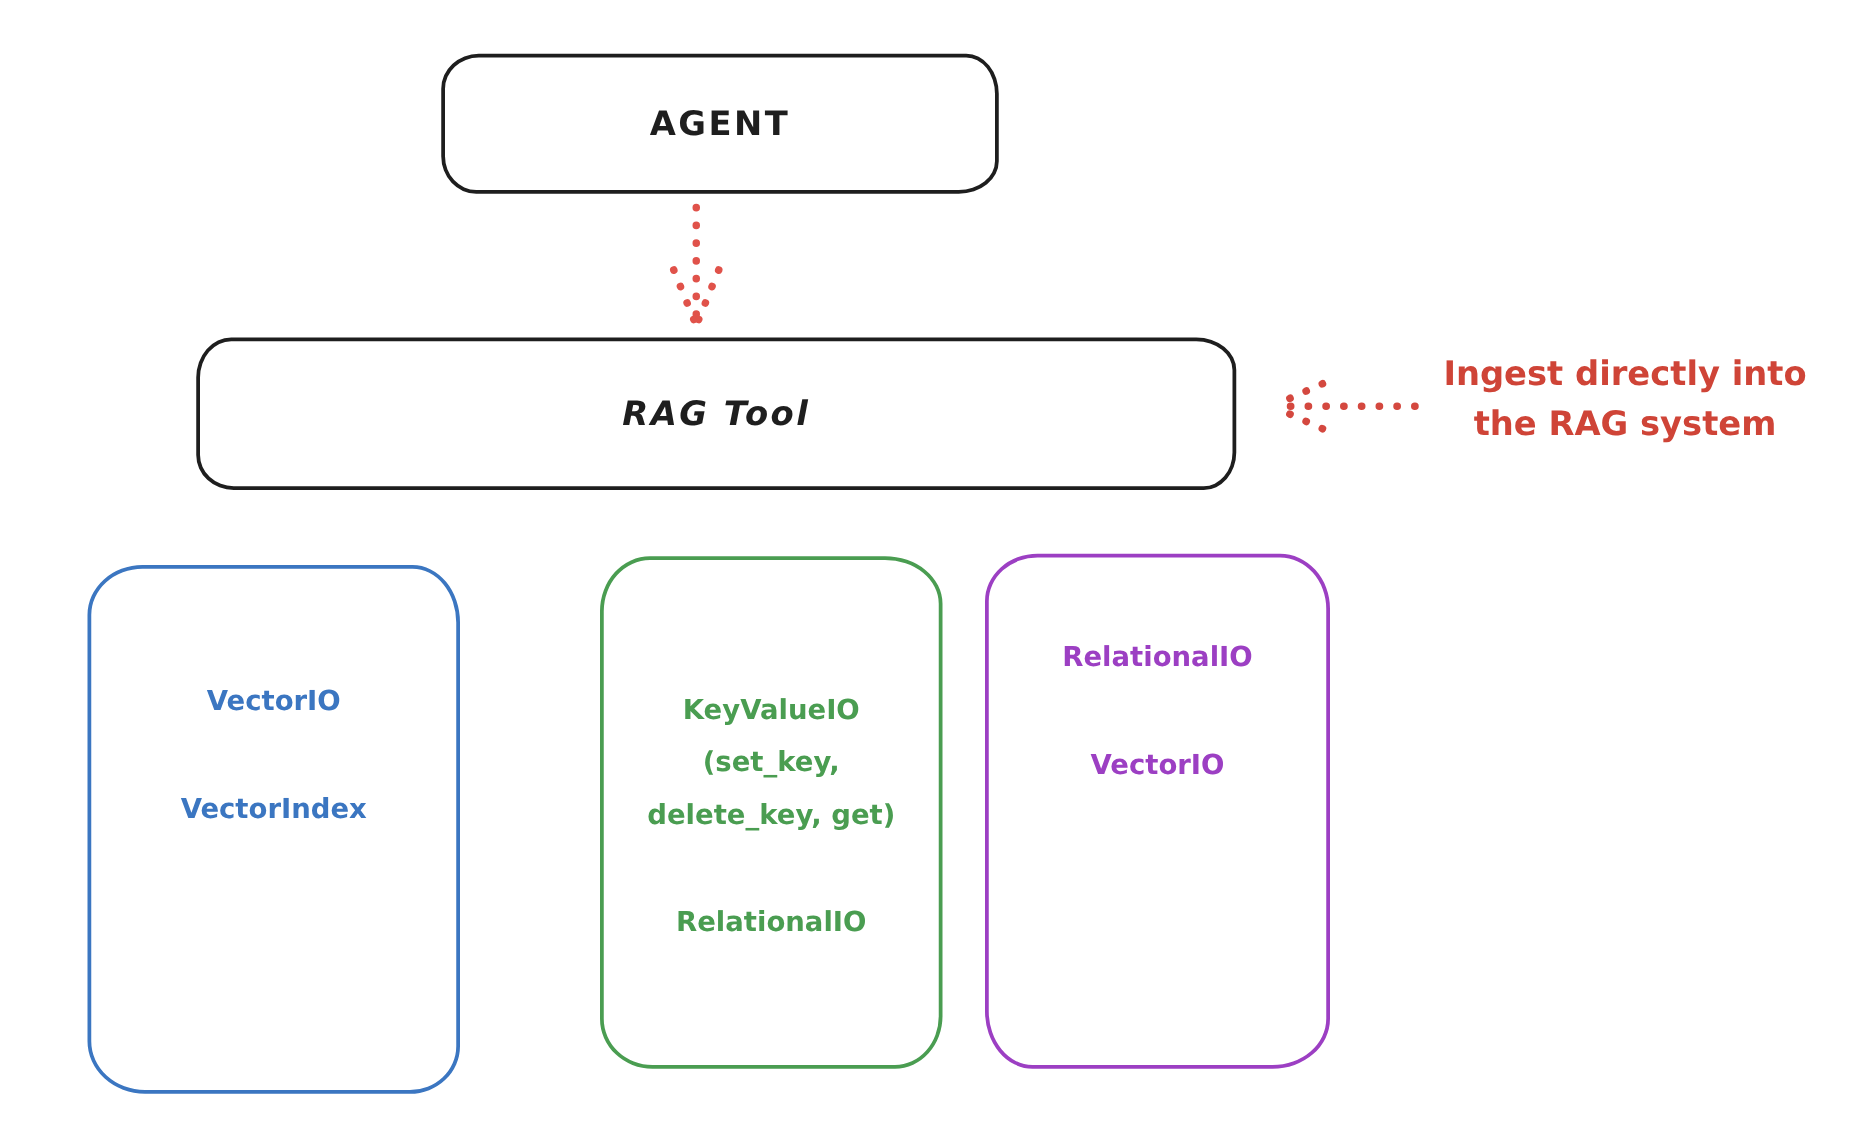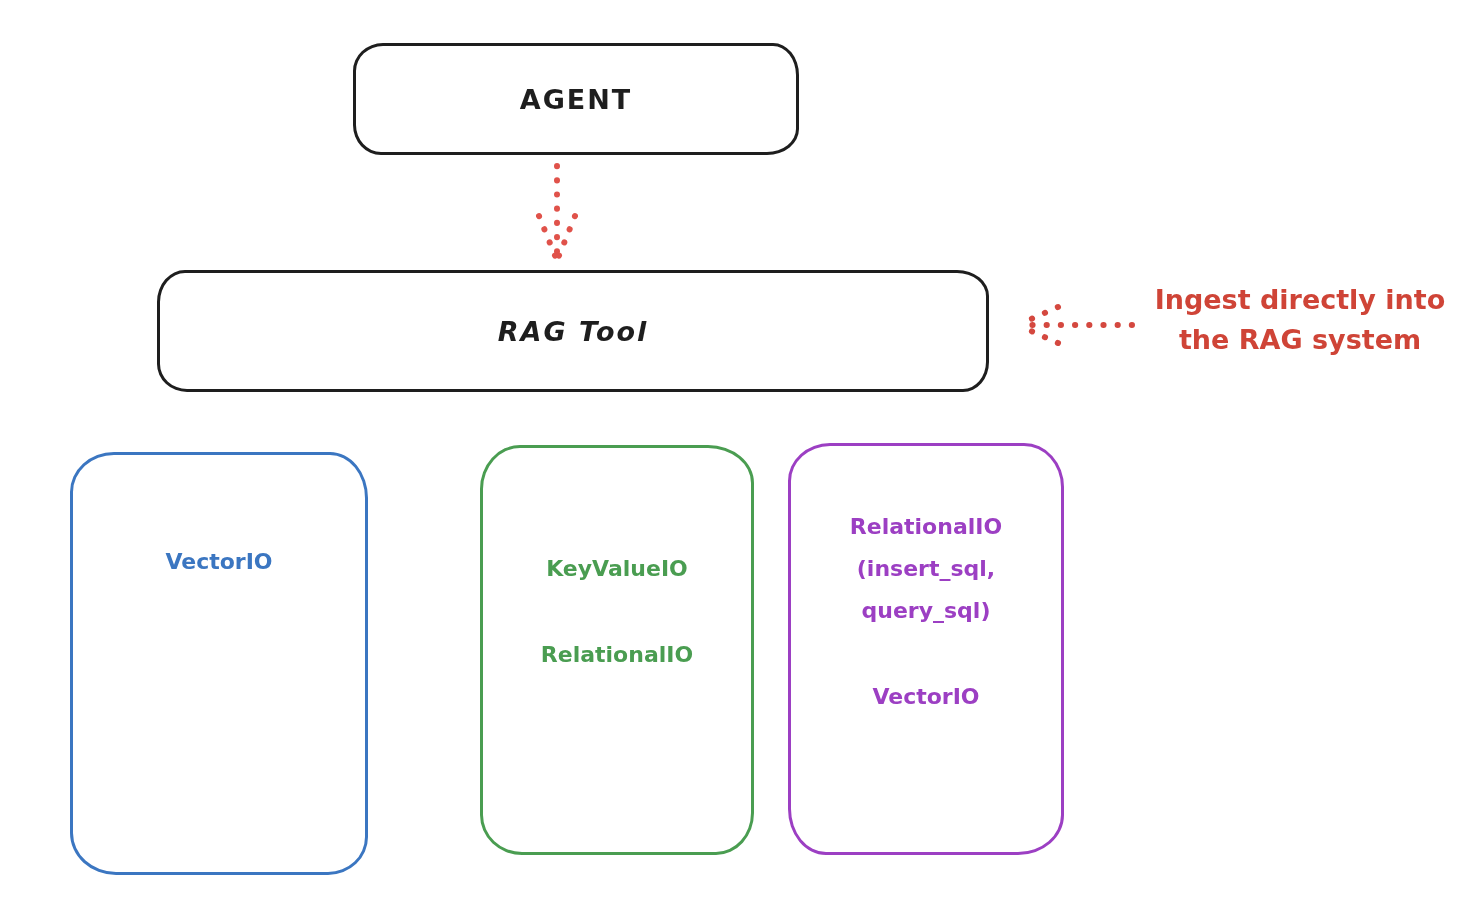--- a/index.html
+++ b/index.html
@@ -120,27 +120,28 @@
       <path d="M46 7 L8 24"></path>
       <path d="M46 43 L8 26"></path>
     </g>
   </svg>
 
   <div class="annotation" style="color: rgb(207, 68, 55);">Ingest directly into
 the RAG system</div>
 
   <div class="backend backend-vector" style="border-color: rgb(59, 118, 193); color: rgb(59, 118, 193);">
     <div>VectorIO</div>
+    <div class="index-label">VectorIndex</div>
   </div>
 
   <div class="backend backend-keyvalue" style="border-color: rgb(74, 157, 81); color: rgb(74, 157, 81);">
     <div>KeyValueIO</div>
+    <div class="methods-block">(set_key,
+delete_key, get)</div>
     <div class="index-label">RelationalIO</div>
   </div>
 
   <div class="backend backend-relational" style="border-color: rgb(156, 63, 195); color: rgb(156, 63, 195);">
     <div>RelationalIO</div>
-    <div class="methods-block">(insert_sql,
-query_sql)</div>
     <div class="index-label">VectorIO</div>
   </div>
 
 </div>
 
 </body></html>

